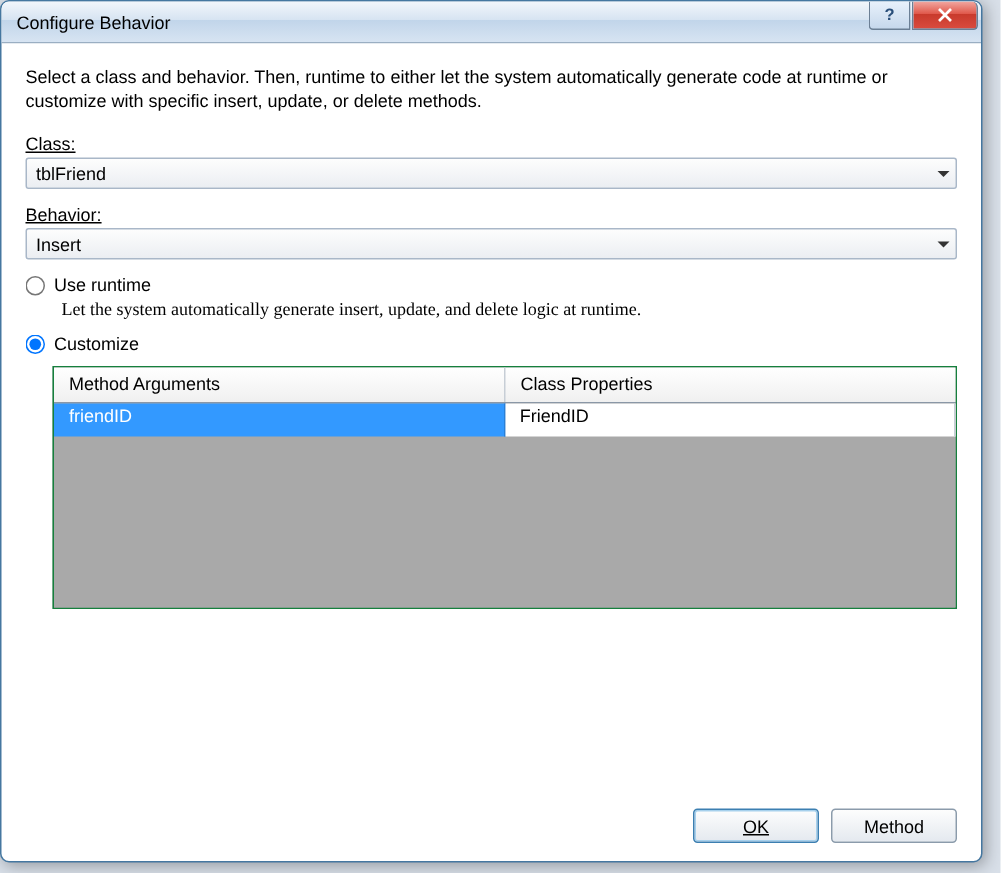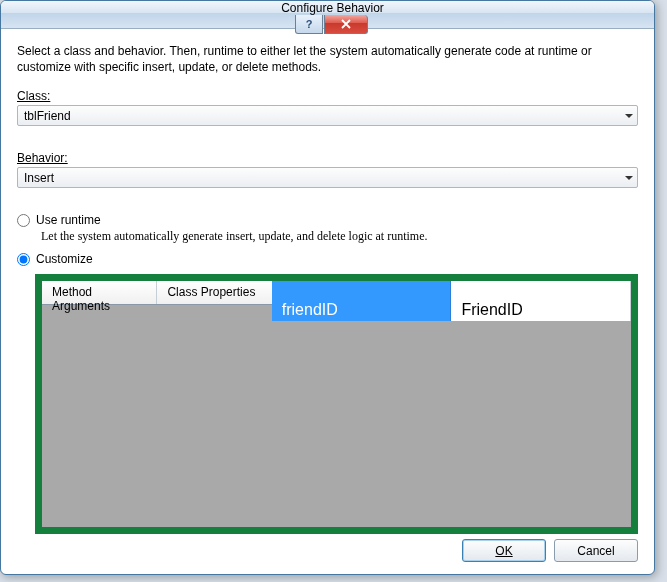--- a/index.html
+++ b/index.html
@@ -27,21 +27,20 @@
   .titlebar {
     height: 28px;
     background: linear-gradient(to bottom, #f2f6fb 0%, #d7e4f2 45%, #c1d5ea 46%, #d7e4f2 100%);
     border-top-left-radius: 5px;
     border-top-right-radius: 5px;
     display: flex;
     align-items: center;
     padding: 0 0 0 10px;
     position: relative;
     border-bottom: 1px solid #9aaec2;
-    flex-direction: column;
   }
   .titlebar-text {
     font-size: 12px;
     color: #000;
     flex: 1;
   }
   .titlebar-buttons {
     display: flex;
     align-items: flex-start;
     height: 100%;
@@ -91,21 +90,21 @@
   .combo {
     width: 100%;
     height: 21px;
     border: 1px solid #a9b7c8;
     border-radius: 2px;
     background: linear-gradient(to bottom, #fdfdfd, #ebeef2);
     display: flex;
     align-items: center;
     padding: 0 4px 0 6px;
     font-size: 12px;
-    margin-bottom: 25px;
+    margin-bottom: 10px;
     position: relative;
   }
   .combo .arrow {
     margin-left: auto;
     width: 0; height: 0;
     border-left: 4px solid transparent;
     border-right: 4px solid transparent;
     border-top: 4px solid #333;
   }
   .radio-row {
@@ -120,47 +119,47 @@
     margin: 2px 0 8px 24px;
     font-size: 12px;
     color: #000;
     font-family: Liberation Serif, serif;
   }
   .sub-block {
     margin-left: 18px;
   }
   .grid-wrap {
     margin: 8px 0 0 18px;
-    border: 7px solid #15803d;
-    height: 260px;
+    border: 1px solid #15803d;
+    height: 162px;
     background: #a9a9a9;
     display: flex;
-    flex-direction: row;
+    flex-direction: column;
   }
   .grid-head {
     display: flex;
     height: 24px;
     background: linear-gradient(to bottom, #fff, #f0f0f0);
     border-bottom: 1px solid #8a97a6;
   }
   .grid-head-cell {
     flex: 1;
     padding: 4px 10px;
     font-size: 12px;
     border-right: 1px solid #c7ced6;
   }
   .grid-head-cell:last-child { border-right: none; }
   .grid-row {
     display: flex;
     height: 22px;
   }
   .grid-cell {
     flex: 1;
-    padding: 20px 10px;
-    font-size: 16px;
+    padding: 1px 10px;
+    font-size: 12px;
     border-right: 1px solid #c7ced6;
   }
   .grid-row.selected .grid-cell:first-child {
     background: #3399ff;
     color: #fff;
     border-right: 1px solid #2a7fd6;
   }
   .grid-row.selected .grid-cell:last-child {
     background: #fff;
     color: #000;
@@ -258,17 +257,17 @@
       </div>
     </div>
 
   </div>
 
   <div class="button-row">
     <div class="btn default">
       <span>OK</span>
     </div>
     <div class="btn">
-      <span>Cancel</span>
+      <span>Method</span>
     </div>
   </div>
 
 </div>
 
 </body></html>

